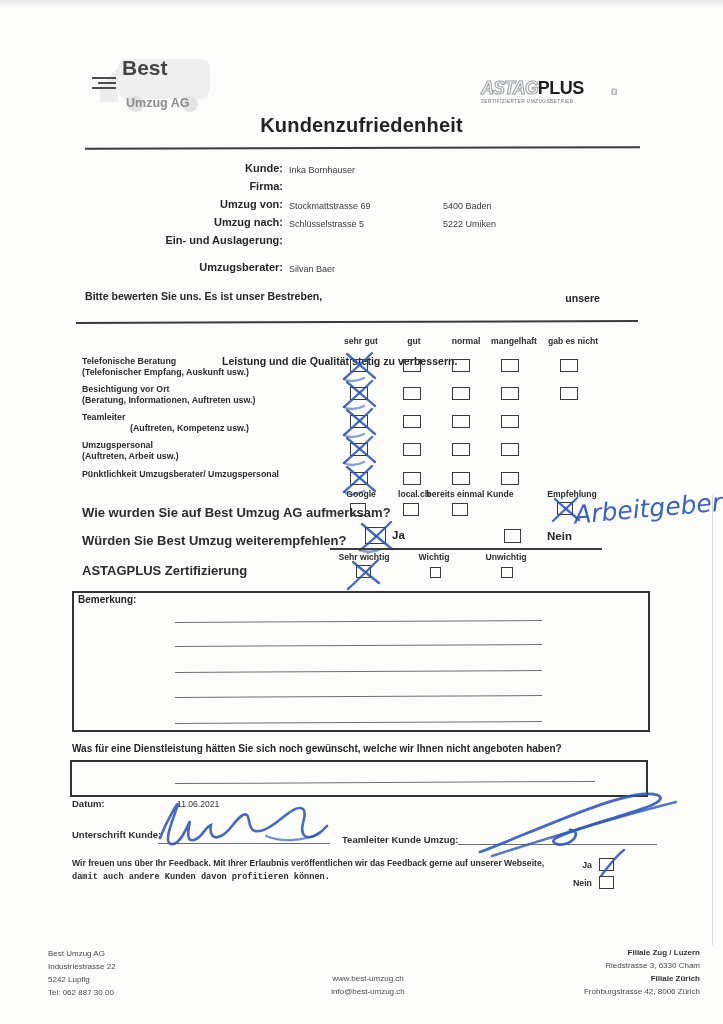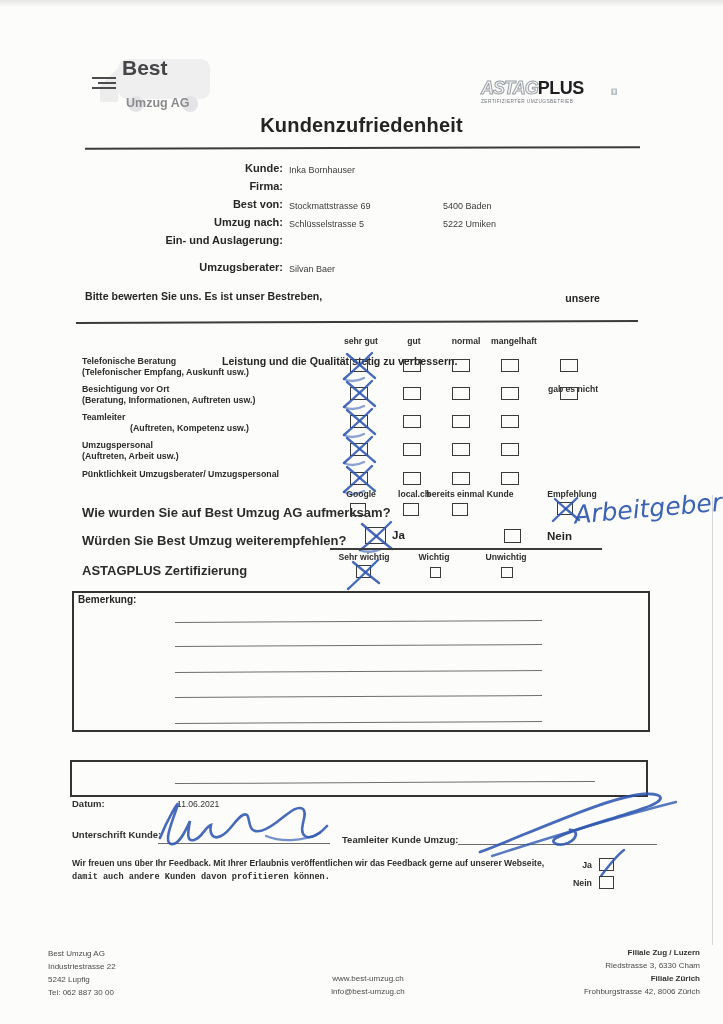--- a/index.html
+++ b/index.html
@@ -76,41 +76,41 @@
     </div>
   </div>
 
   <div class="abs b" style="left:0;top:114px;width:723px;text-align:center;font-size:20px;color:#242424;letter-spacing:.2px;">Kundenzufriedenheit</div>
   <div class="line" style="left:85px;top:147px;width:555px;height:2.4px;transform:rotate(-.15deg);"></div>
 
   <div class="fldlab" style="top:162px;">Kunde:</div>
   <div class="fldval" style="top:165px;">Inka Bornhauser</div>
   <div class="fldlab" style="top:180px;">Firma:</div>
   <div class="fldval" style="top:183px;"></div>
-  <div class="fldlab" style="top:198px;">Best von:</div>
+  <div class="fldlab" style="top:198px;">Umzug von:</div>
   <div class="fldval" style="top:201px;">Stockmattstrasse 69</div>
   <div class="fldcity" style="top:201px;">5400 Baden</div>
   <div class="fldlab" style="top:216px;">Umzug nach:</div>
   <div class="fldval" style="top:219px;">Schlüsselstrasse 5</div>
   <div class="fldcity" style="top:219px;">5222 Umiken</div>
   <div class="fldlab" style="top:234px;">Ein- und Auslagerung:</div>
   <div class="fldlab" style="top:261px;">Umzugsberater:</div>
   <div class="fldval" style="top:264px;">Silvan Baer</div>
 
   <div class="abs b" style="left:85px;top:290px;font-size:10.6px;color:#262626;">Bitte bewerten Sie uns. Es ist unser Bestreben,</div>
   <div class="abs b" style="left:540px;top:292px;width:60px;text-align:right;font-size:10.6px;color:#262626;">unsere</div>
   <div class="abs b" style="left:222px;top:307px;font-size:10.6px;color:#262626;margin-top:48px;">Leistung und die Qualität stetig zu verbessern.</div>
   <div class="line" style="left:76px;top:321px;width:562px;height:2px;transform:rotate(-.2deg);"></div>
 
   <div id="rating-area">
       <div class="hdrcol" style="left: 361px; top: 336px;">sehr gut</div>
       <div class="hdrcol" style="left: 414px; top: 336px;">gut</div>
       <div class="hdrcol" style="left: 466px; top: 336px;">normal</div>
       <div class="hdrcol" style="left: 514px; top: 336px;">mangelhaft</div>
-      <div class="hdrcol" style="left: 573px; top: 336px; margin-top: 48px;">gab es nicht</div>
+      <div class="hdrcol" style="left: 573px; top: 336px;">gab es nicht</div>
       <div class="rowlab" style="top: 356px;">Telefonische Beratung</div>
       <div class="rowlab" style="top: 367px;">(Telefonischer Empfang, Auskunft usw.)</div>
       <div class="cbx" style="left: 350px; top: 359px; width: 18px; height: 13px;"></div>
       <svg class="mark" width="34" height="30" viewBox="0 0 34 30" style="left: 343px; top: 351px;">
         <path class="ink" d="M4 3 C 12 10, 23 19, 32 27"></path>
         <path class="ink" d="M29 2 C 21 10, 10 20, 1 28"></path>
         <path class="ink" style="opacity:.55" d="M1 28 C 7 31, 15 30, 21 27"></path>
       </svg>
       <div class="cbx" style="left: 403px; top: 359px; width: 18px; height: 13px;"></div>
       <div class="cbx" style="left: 452px; top: 359px; width: 18px; height: 13px;"></div>
@@ -204,20 +204,21 @@
   <div class="abs" style="left:72px;top:591px;width:578px;height:141px;border:2px solid #333;box-sizing:border-box;"></div>
   <div class="abs b" style="left:78px;top:594px;font-size:10px;color:#242424;">Bemerkung:</div>
   <div id="bemerkung-lines">
       <div class="thinline" style="left: 175px; top: 621px; width: 367px; transform: rotate(-0.3deg);"></div>
       <div class="thinline" style="left: 175px; top: 645px; width: 367px; transform: rotate(-0.3deg);"></div>
       <div class="thinline" style="left: 175px; top: 671px; width: 367px; transform: rotate(-0.3deg);"></div>
       <div class="thinline" style="left: 175px; top: 696px; width: 367px; transform: rotate(-0.3deg);"></div>
       <div class="thinline" style="left: 175px; top: 722px; width: 367px; transform: rotate(-0.3deg);"></div>
     </div>
 
+  <div class="abs b" style="left:72px;top:743px;font-size:10px;color:#262626;">Was für eine Dienstleistung hätten Sie sich noch gewünscht, welche wir Ihnen nicht angeboten haben?</div>
   <div class="abs" style="left:70px;top:760px;width:578px;height:37px;border:2px solid #333;box-sizing:border-box;"></div>
   <div class="thinline" style="left:175px;top:782px;width:420px;transform:rotate(-.3deg);"></div>
 
   <div class="abs b" style="left:72px;top:798px;font-size:9.5px;">Datum:</div>
   <div class="abs" style="left:177px;top:799px;font-size:8.6px;color:#333;">11.06.2021</div>
   <div class="abs b" style="left:72px;top:829px;font-size:9.5px;">Unterschrift Kunde:</div>
   <div class="thinline" style="left:158px;top:843px;width:172px;"></div>
   <svg class="mark" style="left:150px;top:790px;" width="185" height="62" viewBox="0 0 185 62">
     <path class="ink" style="stroke-width:2.6" d="M10 48 C 18 28, 31 6, 27 17 C 23 30, 13 52, 21 54 C 29 56, 36 40, 40 31 C 38 42, 36 52, 44 50 C 52 48, 55 37, 61 35 C 59 44, 63 50, 71 46 C 81 41, 85 29, 93 25 C 101 21, 97 36, 103 40 C 109 44, 119 38, 127 32 C 139 23, 147 15, 153 19 C 159 24, 147 40, 155 46 C 161 50, 171 43, 177 36"></path>
     <path class="ink" style="stroke-width:2.2;opacity:.65" d="M116 46 C 130 52, 152 52, 170 43"></path>

